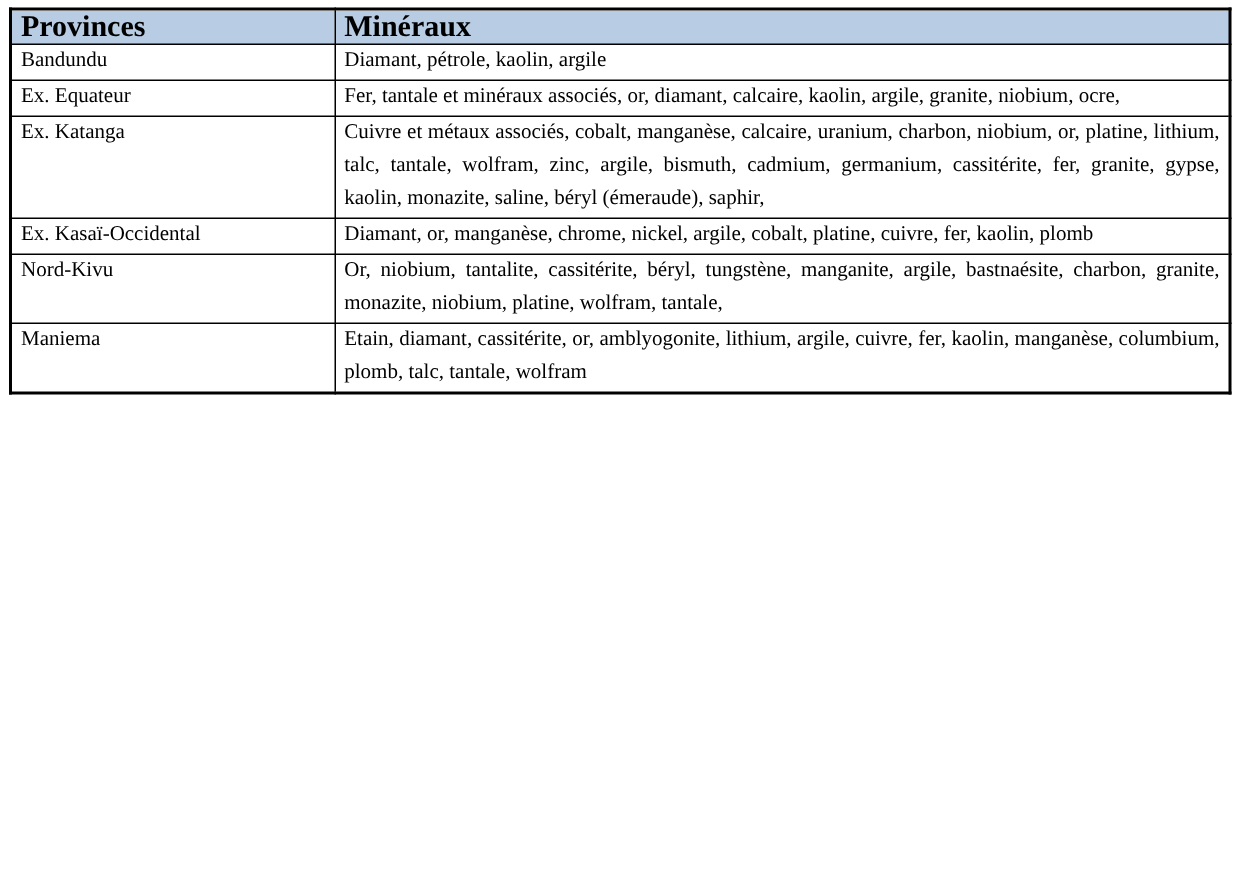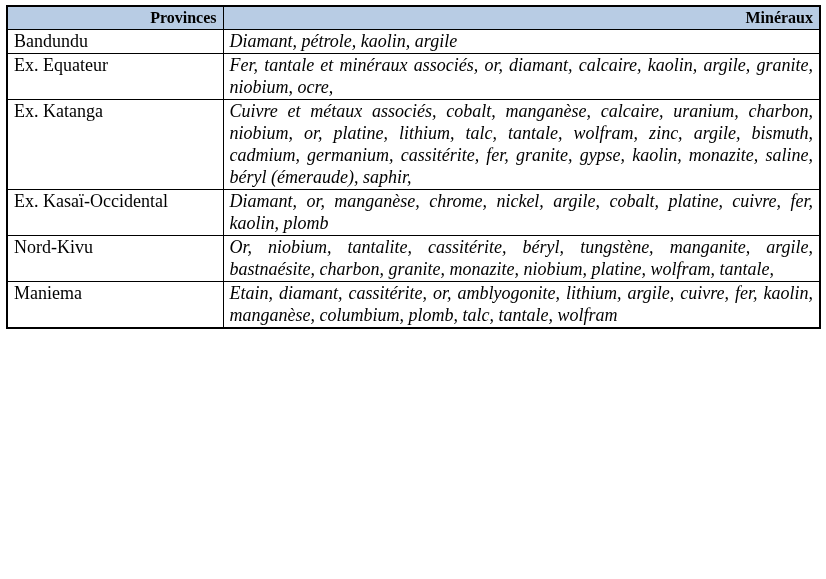--- a/index.html
+++ b/index.html
@@ -26,42 +26,41 @@
     border-collapse: collapse;
     table-layout: fixed;
     width: 813px;
     border: 2px solid var(--border-color);
   }
   table.minerals-table th,
   table.minerals-table td {
     border: 1px solid var(--border-color);
     vertical-align: top;
     padding: 0 6px 1px 6px;
-    font-size: 18px;
+    font-size: 14px;
     line-height: 22px;
     overflow: hidden;
   }
   col.col-province { width: 216px; }
   col.col-minerals { width: 597px; }
   table.minerals-table thead th {
     background: var(--header-bg);
     font-weight: bold;
-    text-align: right;
+    text-align: left;
     padding: 1px 6px;
-    font-size: 16px;
+    font-size: 20px;
     line-height: 20px;
   }
   td.cell-province {
     text-align: left;
     white-space: nowrap;
   }
   td.cell-minerals {
     text-align: justify;
     text-align-last: left;
-    font-style: italic;
     -moz-text-align-last: left;
   }
 </style>
 </head>
 <body>
 
 <div class="page">
   <table class="minerals-table">
     <colgroup>
       <col class="col-province">

